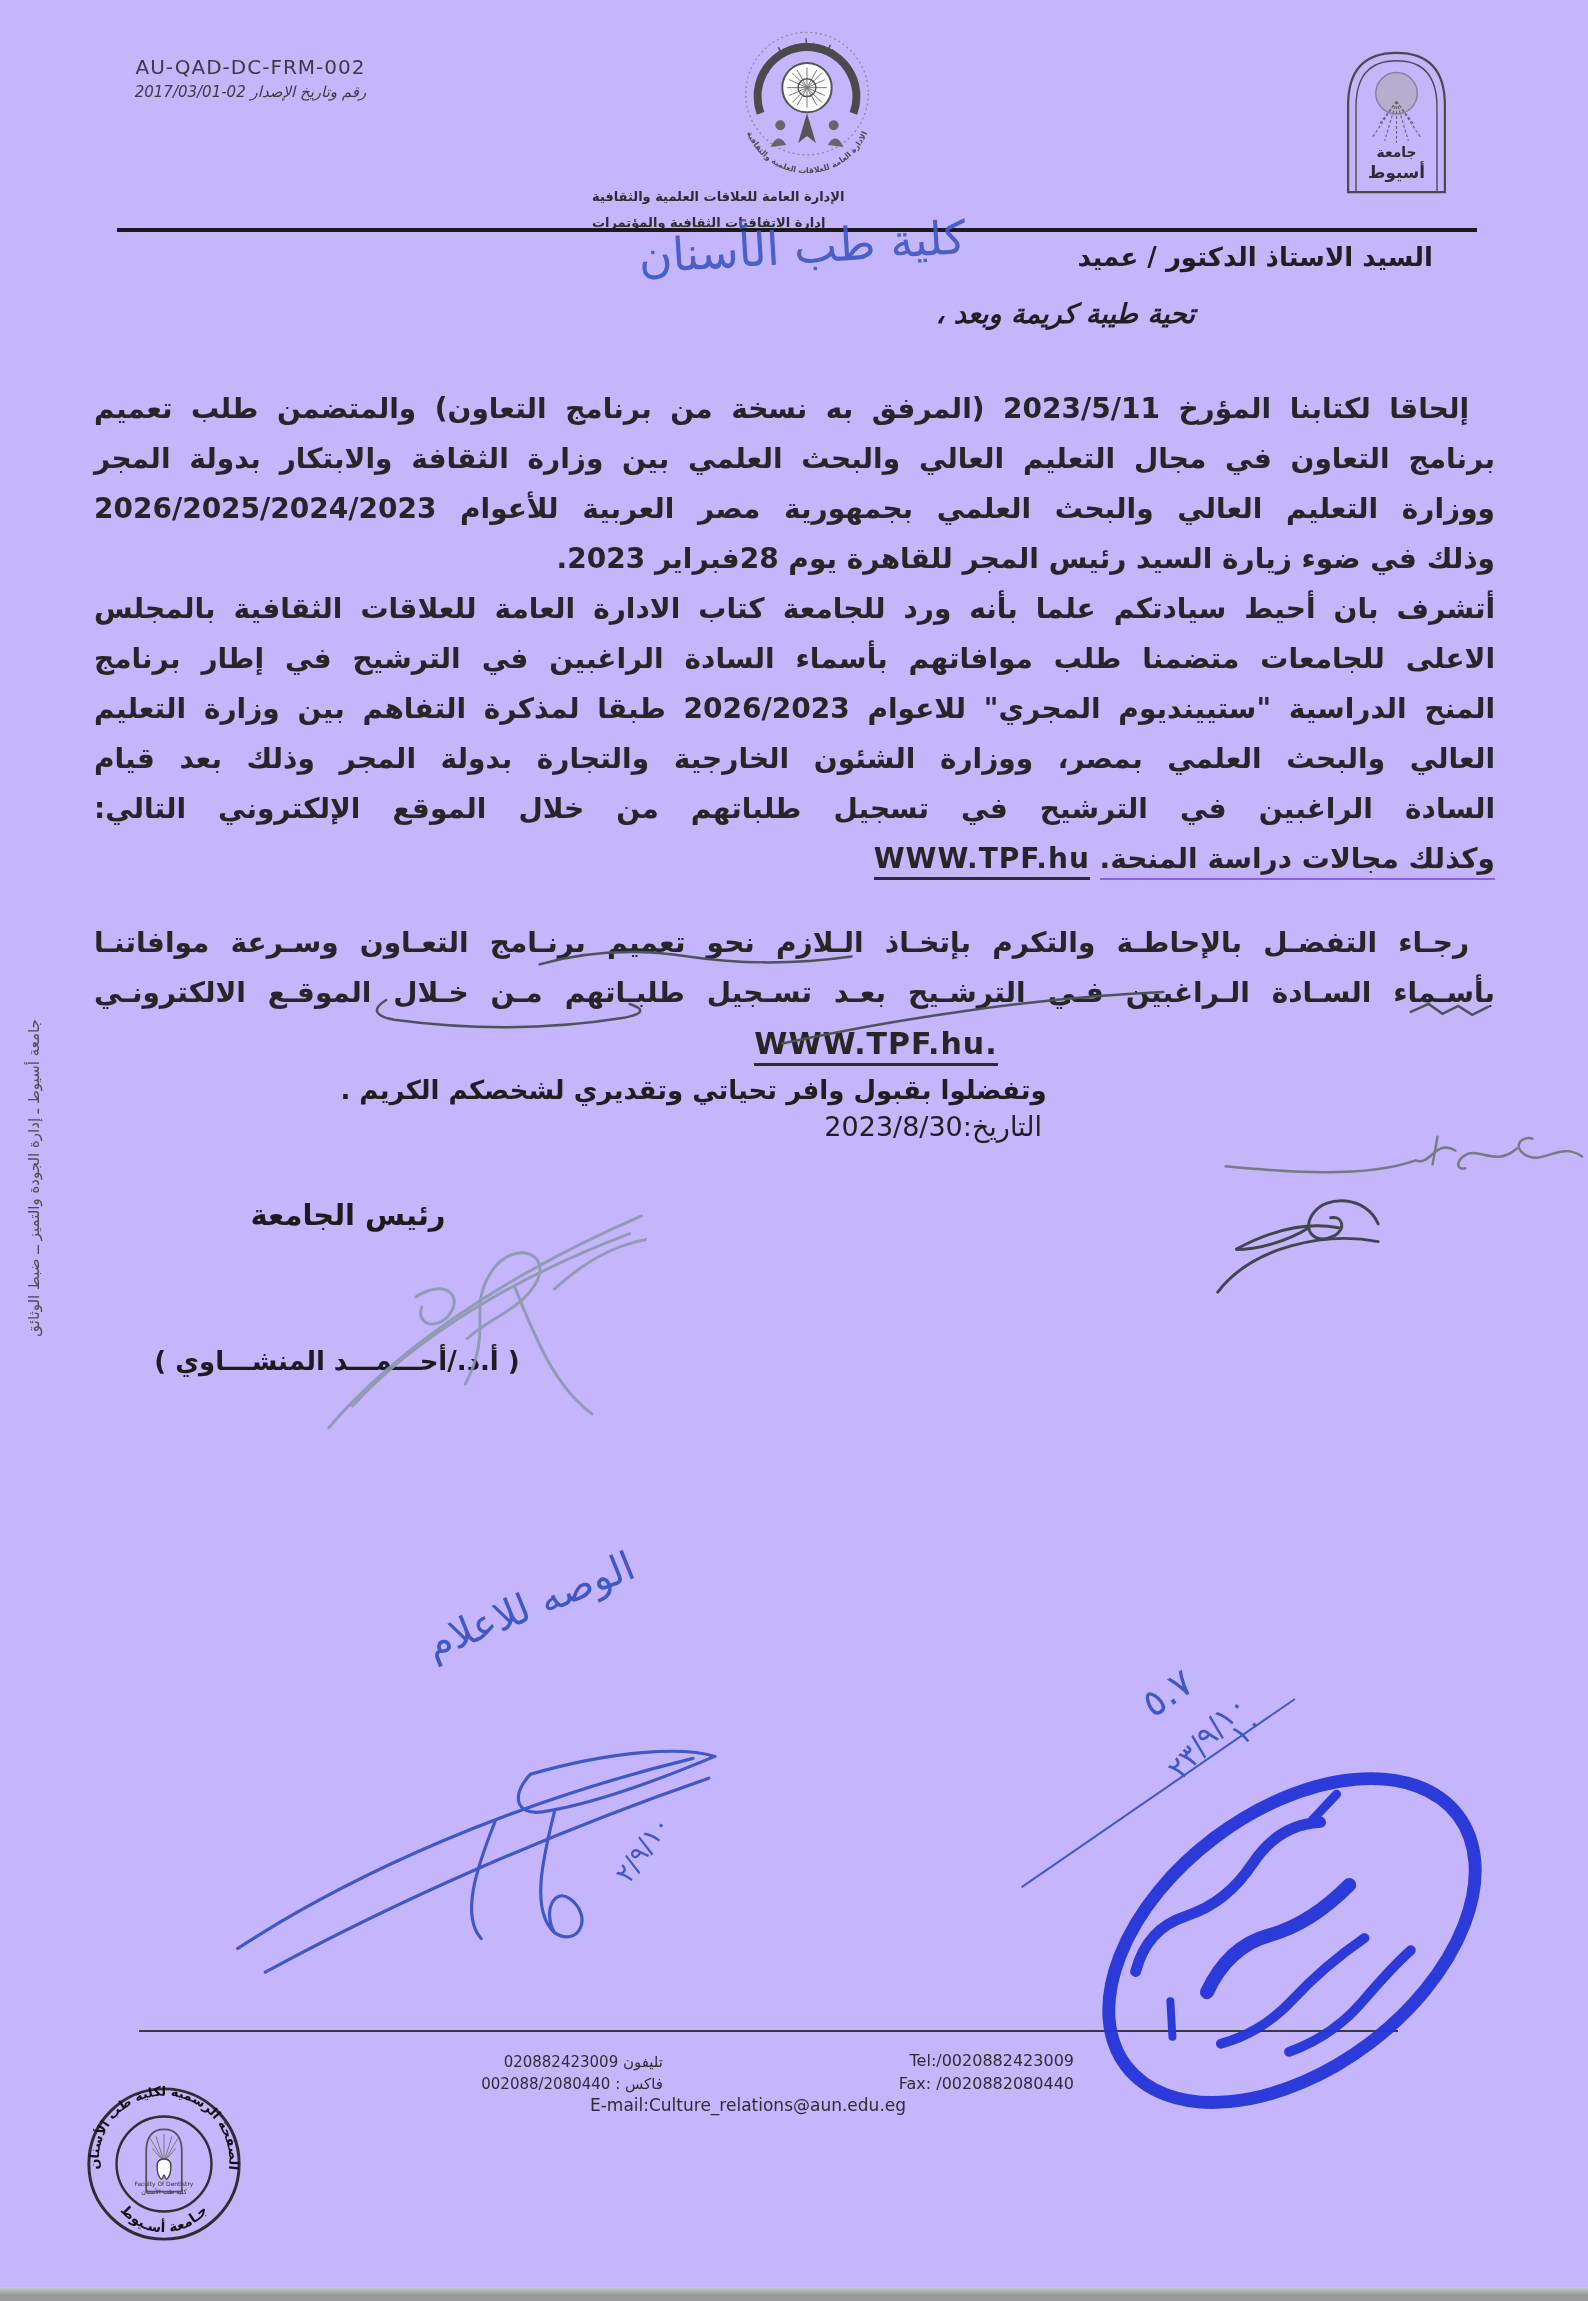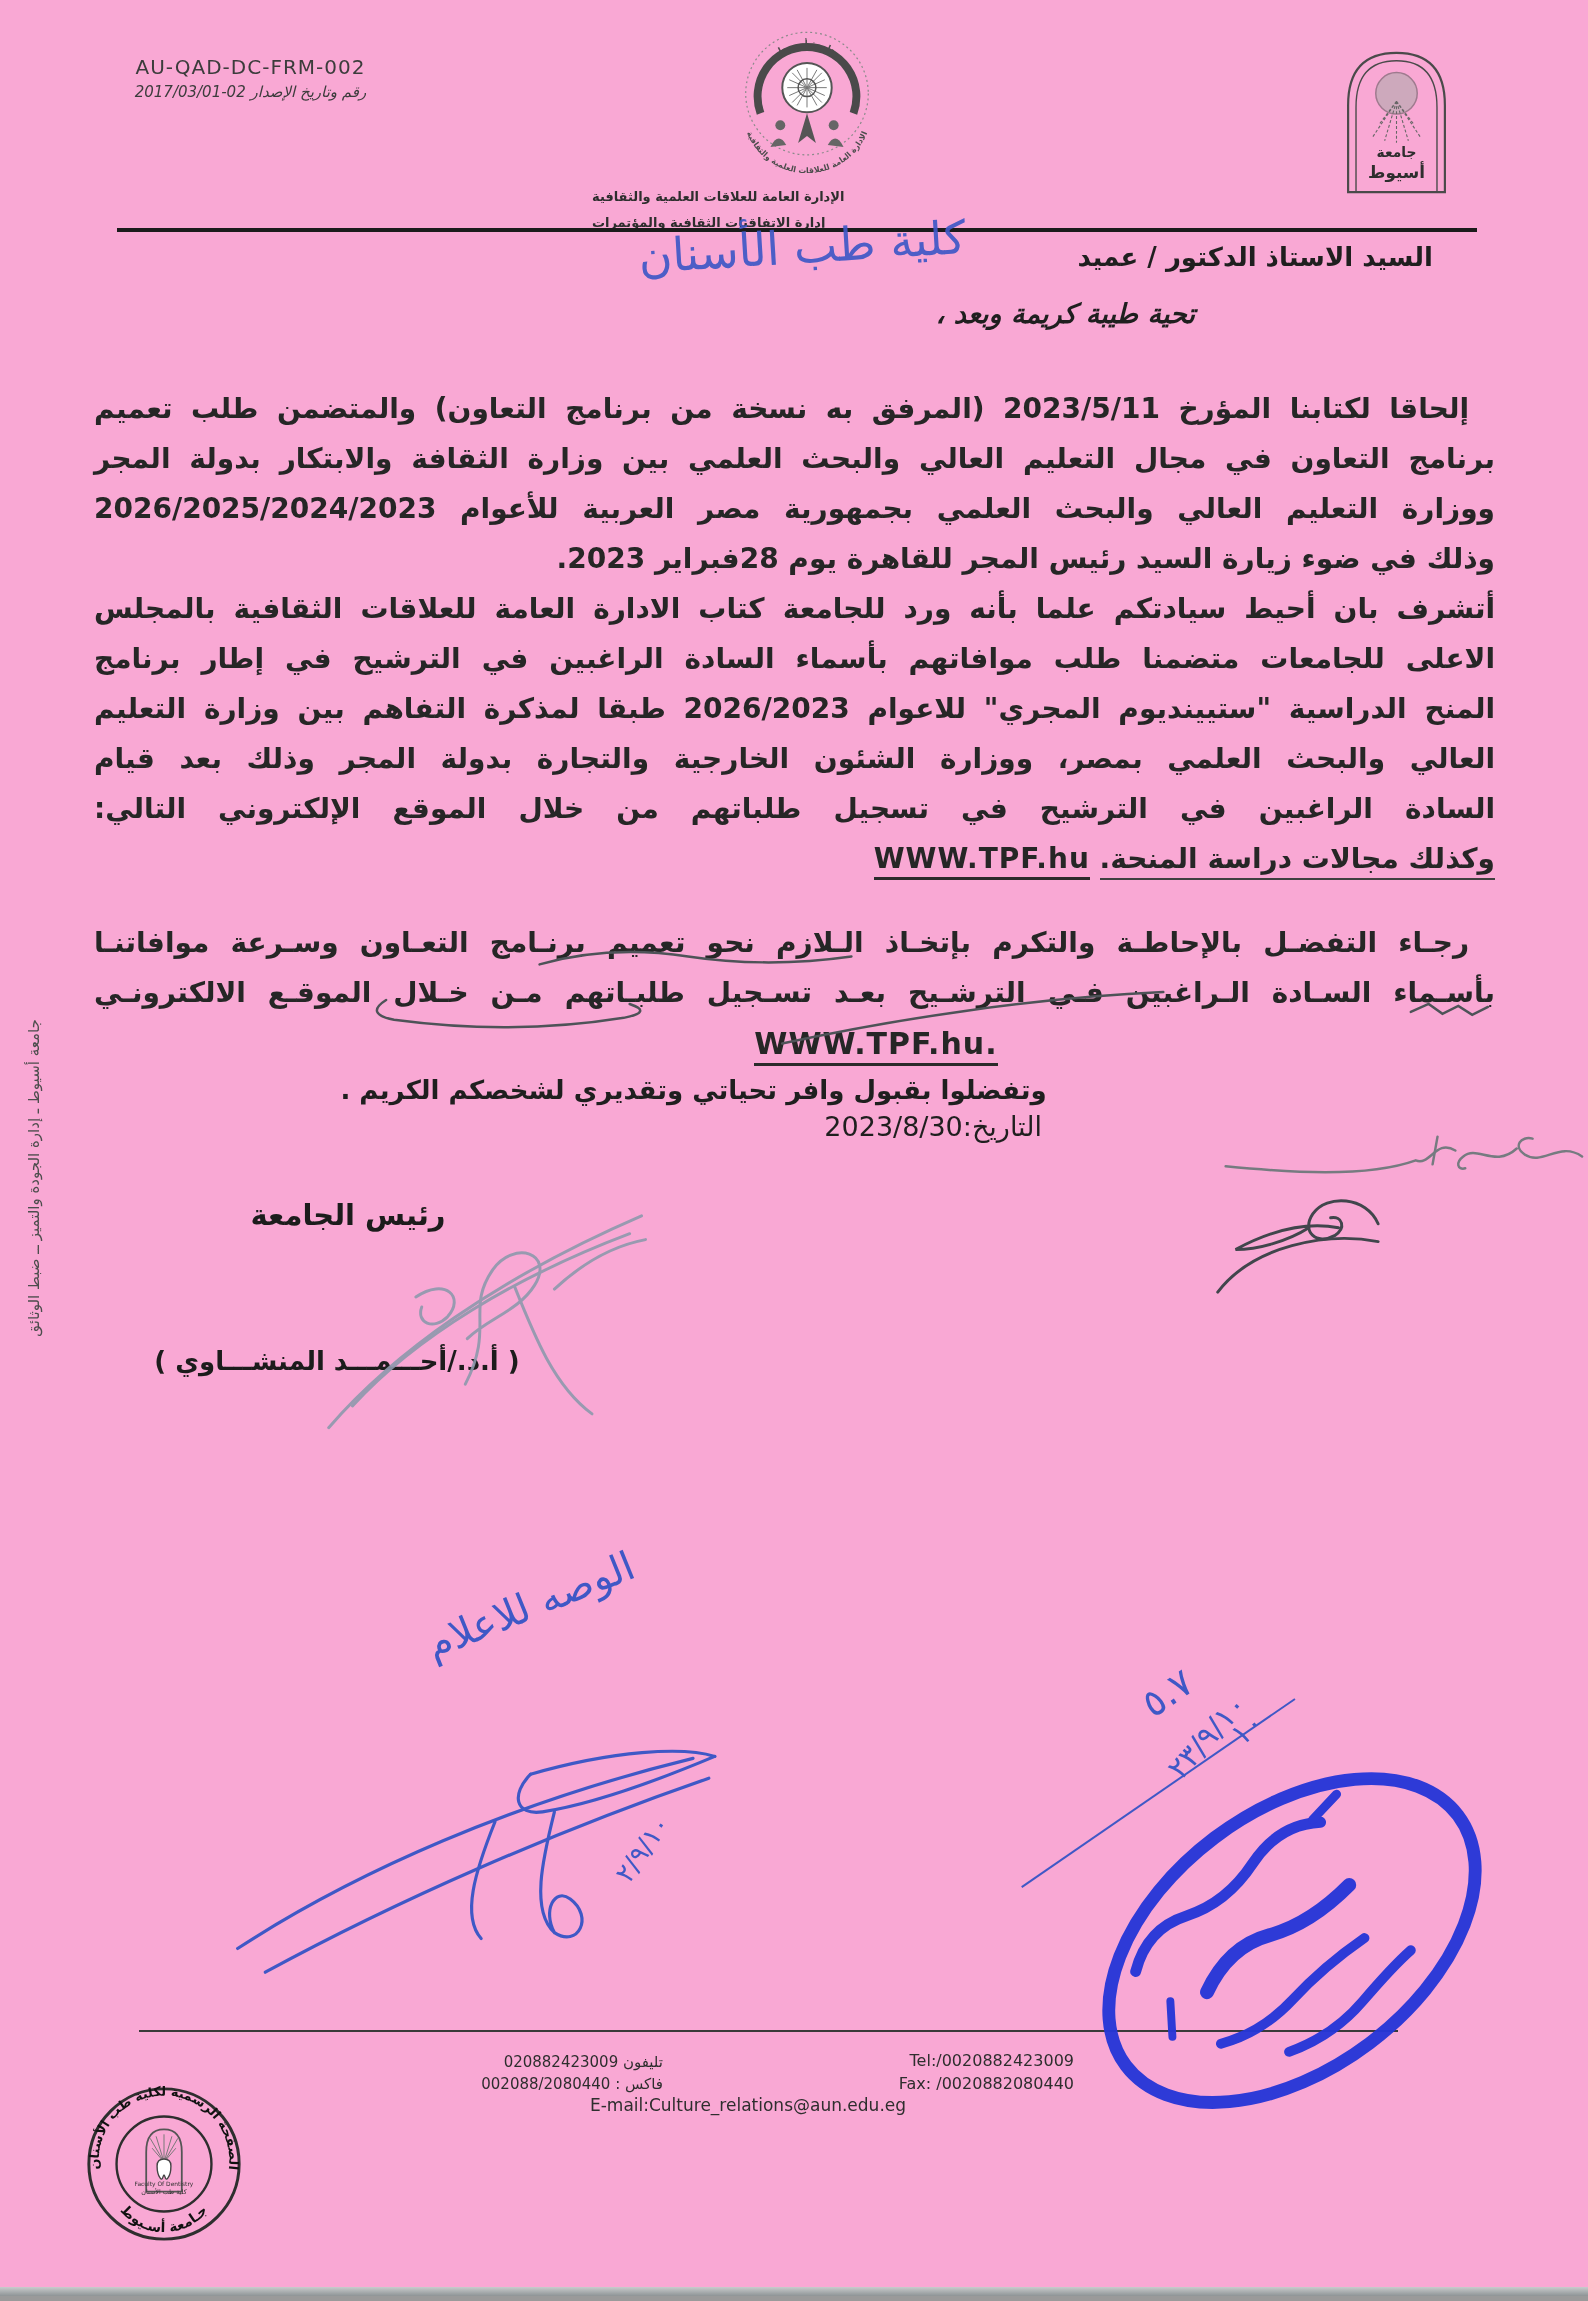--- a/index.html
+++ b/index.html
@@ -1,16 +1,16 @@
 <!DOCTYPE html>
 <html><head>
 <meta charset="utf-8">
 <style>
   html,body{margin:0;padding:0;background:#9a9a9a;}
-  .page{position:relative;width:1589px;height:2296px;margin:0 auto;background:#f9a8d4;
+  .page{position:relative;width:1589px;height:2296px;margin:0 auto;background:#c4b5fd;
         overflow:hidden;font-family:"DejaVu Sans",sans-serif;color:#262626;}
   .abs{position:absolute;}
   
   .form-block{left:87px;top:55px;width:327px;text-align:center;color:#3c3c3c;}
   .form-id{font-size:20px;letter-spacing:1px;}
   .form-issue{font-size:15px;margin-top:4px;direction:rtl;font-style:italic;}
   .dept{left:592px;top:184px;width:327px;text-align:left;direction:rtl;
         font-size:13px;font-weight:bold;line-height:26px;color:#2e2e2e;}
   .rule{left:117px;top:228px;width:1360px;height:4px;background:#1b1b1b;}
   
@@ -19,21 +19,21 @@
              direction:rtl;transform:rotate(-3.5deg);letter-spacing:2px;opacity:.92;}
   .salute2{right:394px;top:298px;font-size:27px;font-weight:bold;font-style:italic;direction:rtl;color:#1f1f1f;}
   
   .body-wrap{left:94px;top:384px;width:1401px;}
   .body-line{font-size:28px;line-height:50px;font-weight:bold;color:#262626;
              direction:rtl;text-align:justify;text-align-last:justify;white-space:nowrap;}
   .ll{text-align-last:right;}
   .indent{padding-right:26px;}
   .p3{margin-top:34px;}
   .urlline{direction:rtl;text-align:right;padding-left:540px;font-size:28px;line-height:50px;font-weight:bold;}
-  .urlline .ar-suffix{border-bottom:2px solid #404040;padding-bottom:3px;}
+  .urlline .ar-suffix{border-bottom:2px solid #8b5cf6;padding-bottom:3px;}
   .url{direction:ltr;unicode-bidi:isolate;border-bottom:3px solid #2b2b2b;padding-bottom:2px;letter-spacing:1px;}
   .urlline2{text-align:center;padding-left:163px;font-size:30px;line-height:51px;font-weight:bold;}
   .closing{left:332px;top:1075px;width:723px;text-align:center;font-size:26px;font-weight:bold;direction:rtl;color:#1f1f1f;}
   .dateline{right:547px;top:1111px;font-size:27px;font-weight:normal;direction:rtl;color:#1f1f1f;}
   .num{direction:ltr;unicode-bidi:isolate;}
   
   .rais{left:249px;top:1198px;width:198px;font-size:29px;font-weight:bold;direction:rtl;text-align:center;color:#1c1c1c;}
   .rais-name{left:129px;top:1346px;width:416px;font-size:26px;font-weight:bold;direction:rtl;text-align:center;color:#1c1c1c;}
   
   .margin-text{left:-249px;top:1163px;width:578px;height:30px;font-size:15px;color:#4d4d4d;

